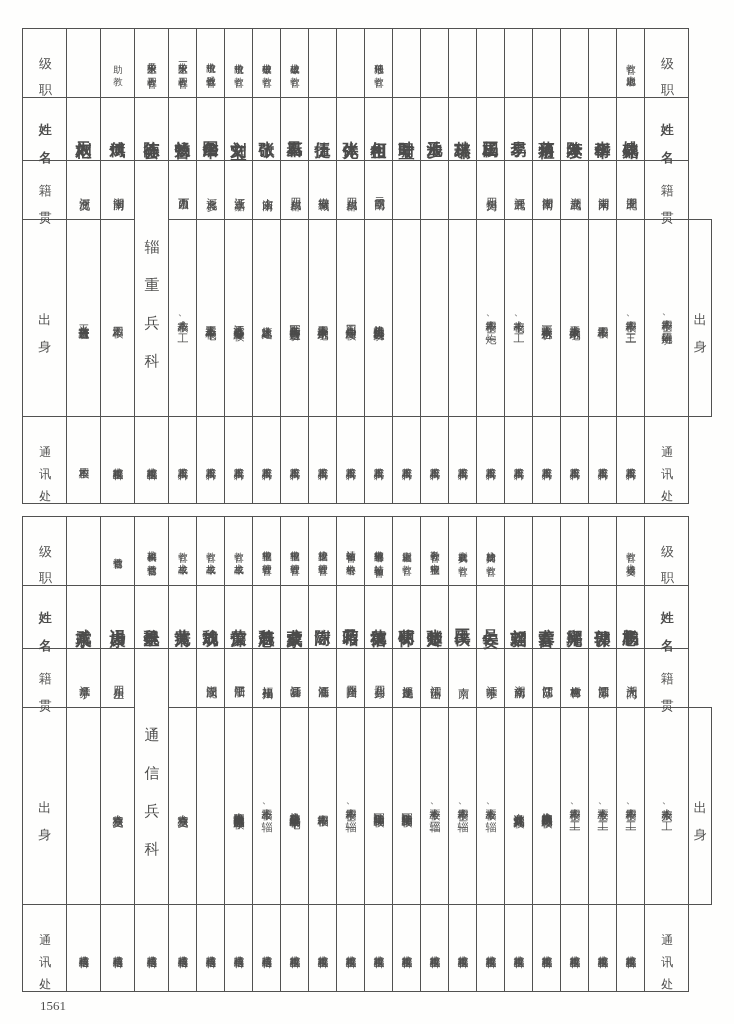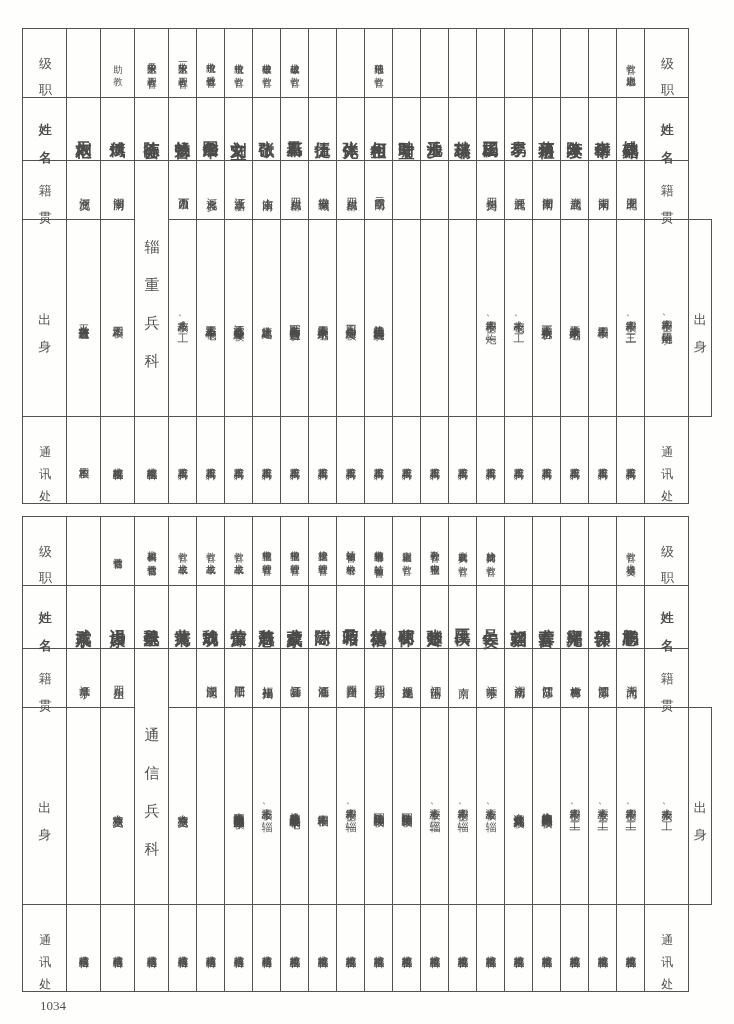--- a/index.html
+++ b/index.html
@@ -1296,14 +1296,14 @@
           </td>
       <td class="label-cell">
             <div class="cellwrap">
               <span class="vtext" style="font-size:12px;letter-spacing:4px">通 讯 处</span>
             </div>
           </td>
     </tr>
   </tbody>
     </table>
 
-  <div class="pagenum">1034</div>
+  <div class="pagenum">1561</div>
 </div>
 
 </body></html>

